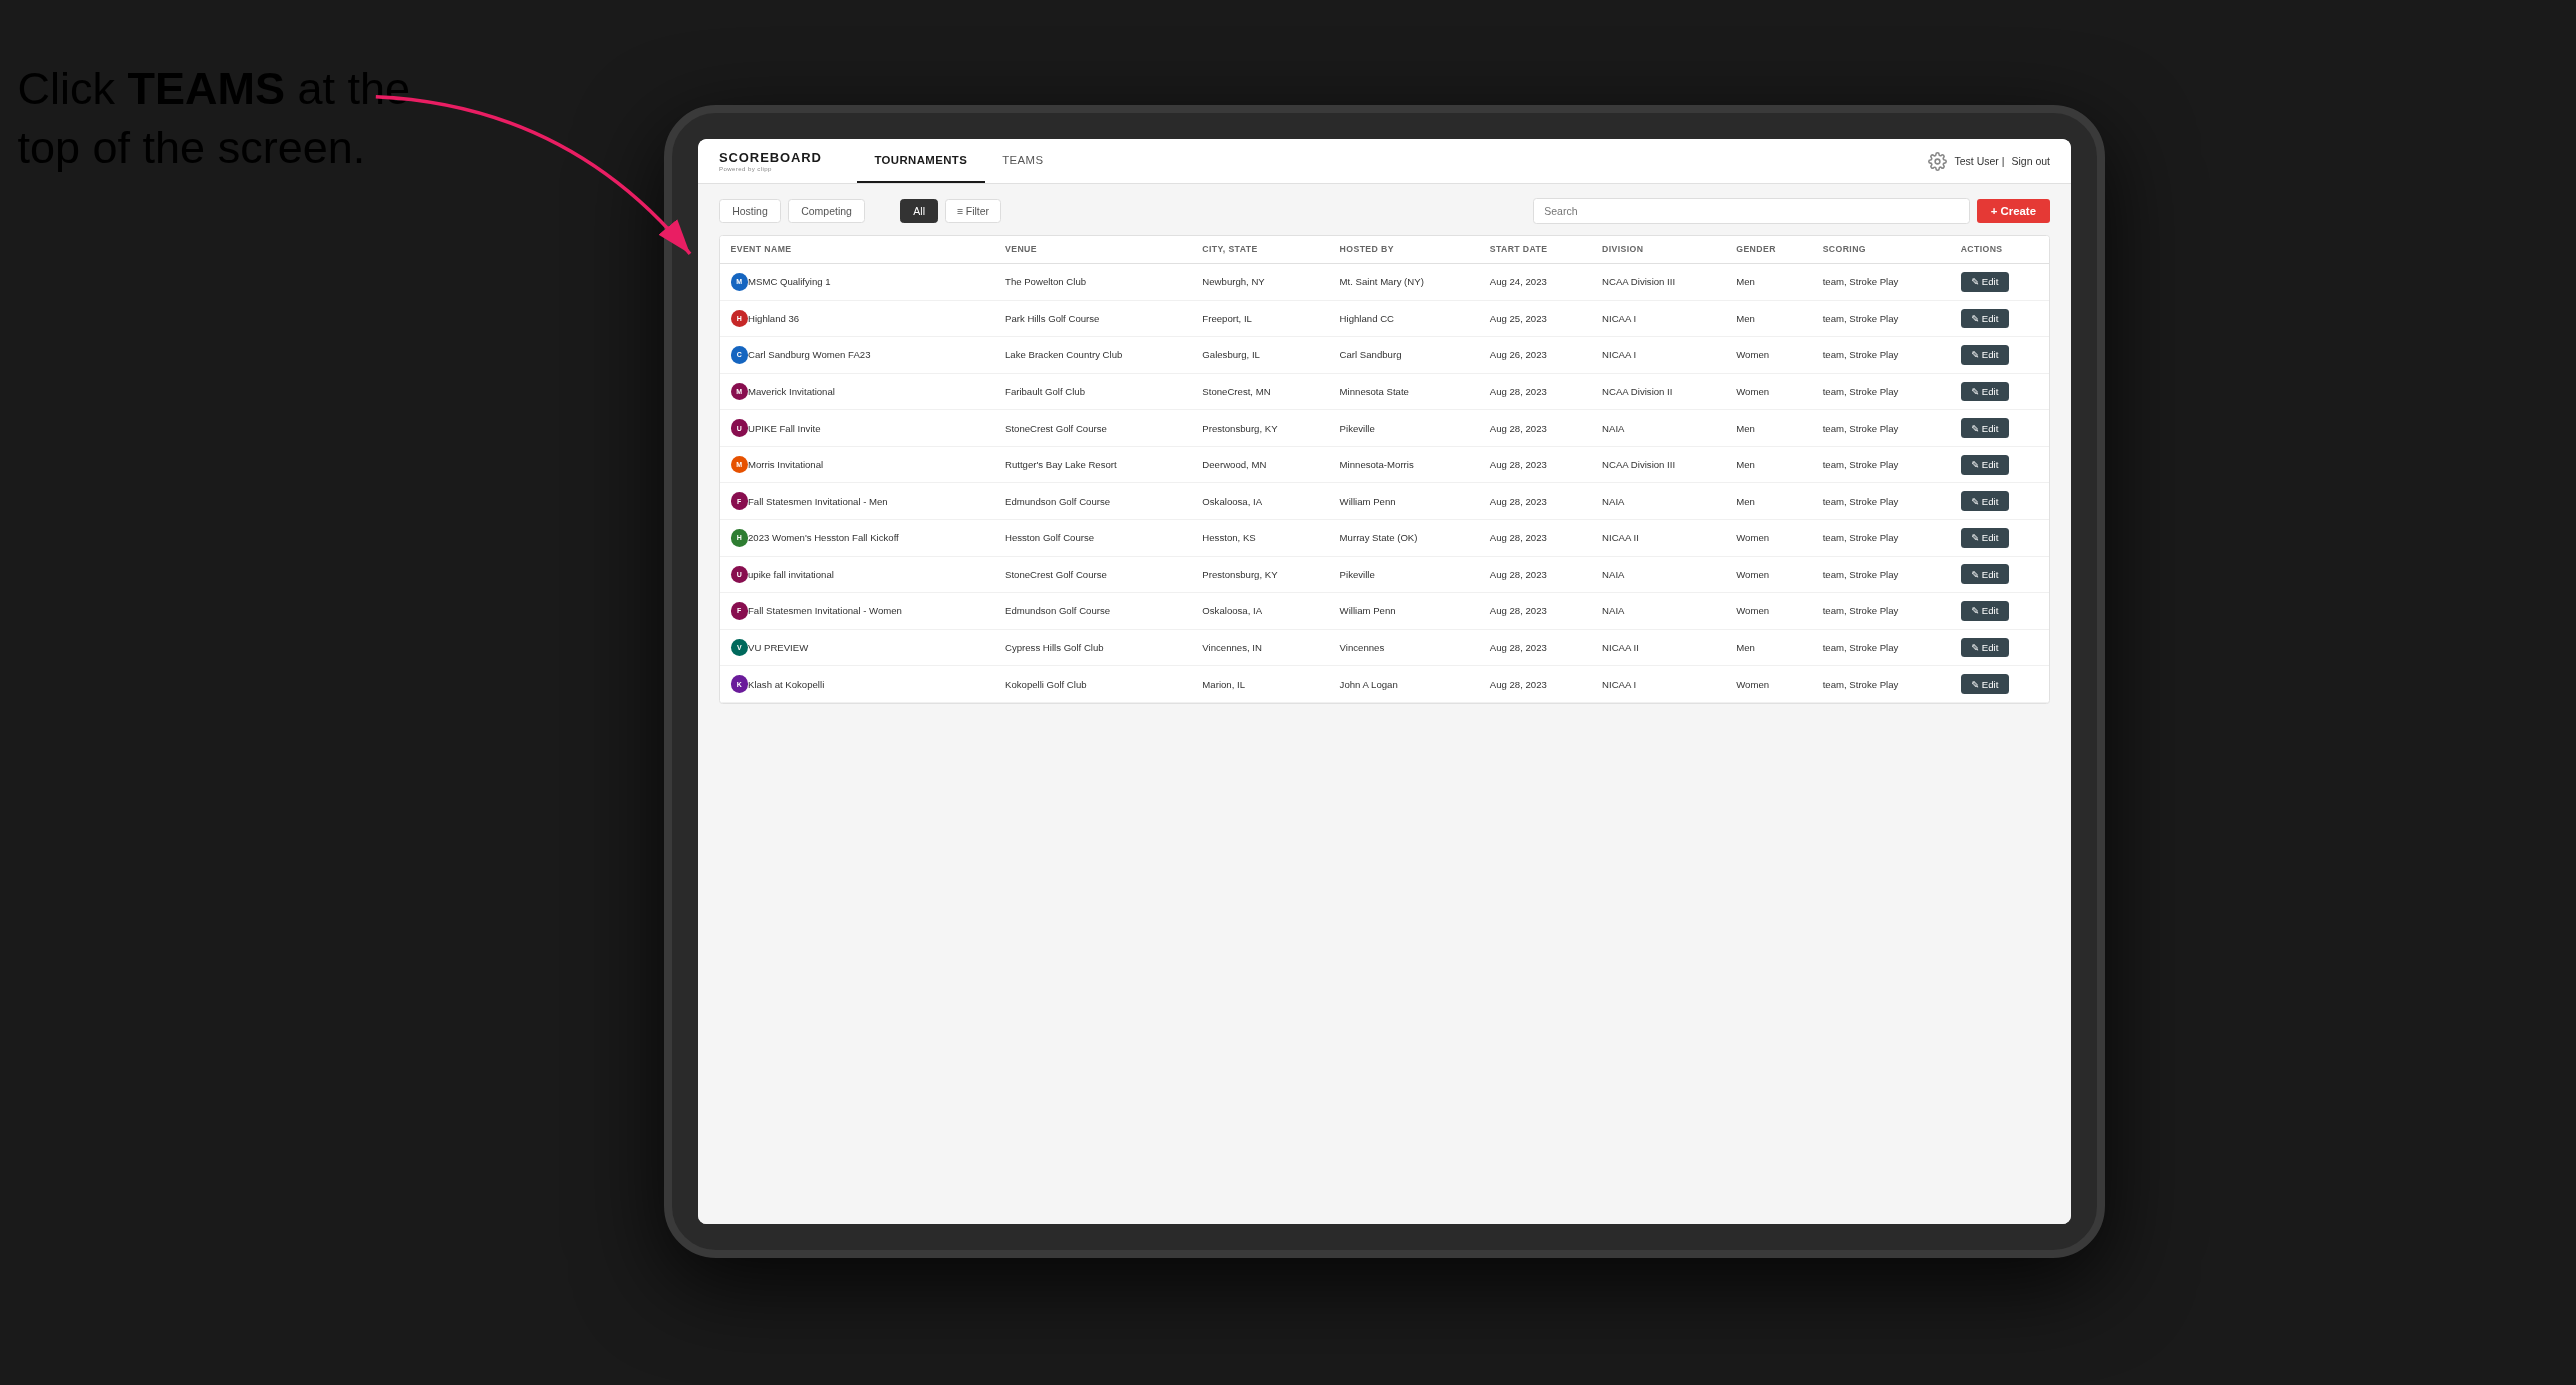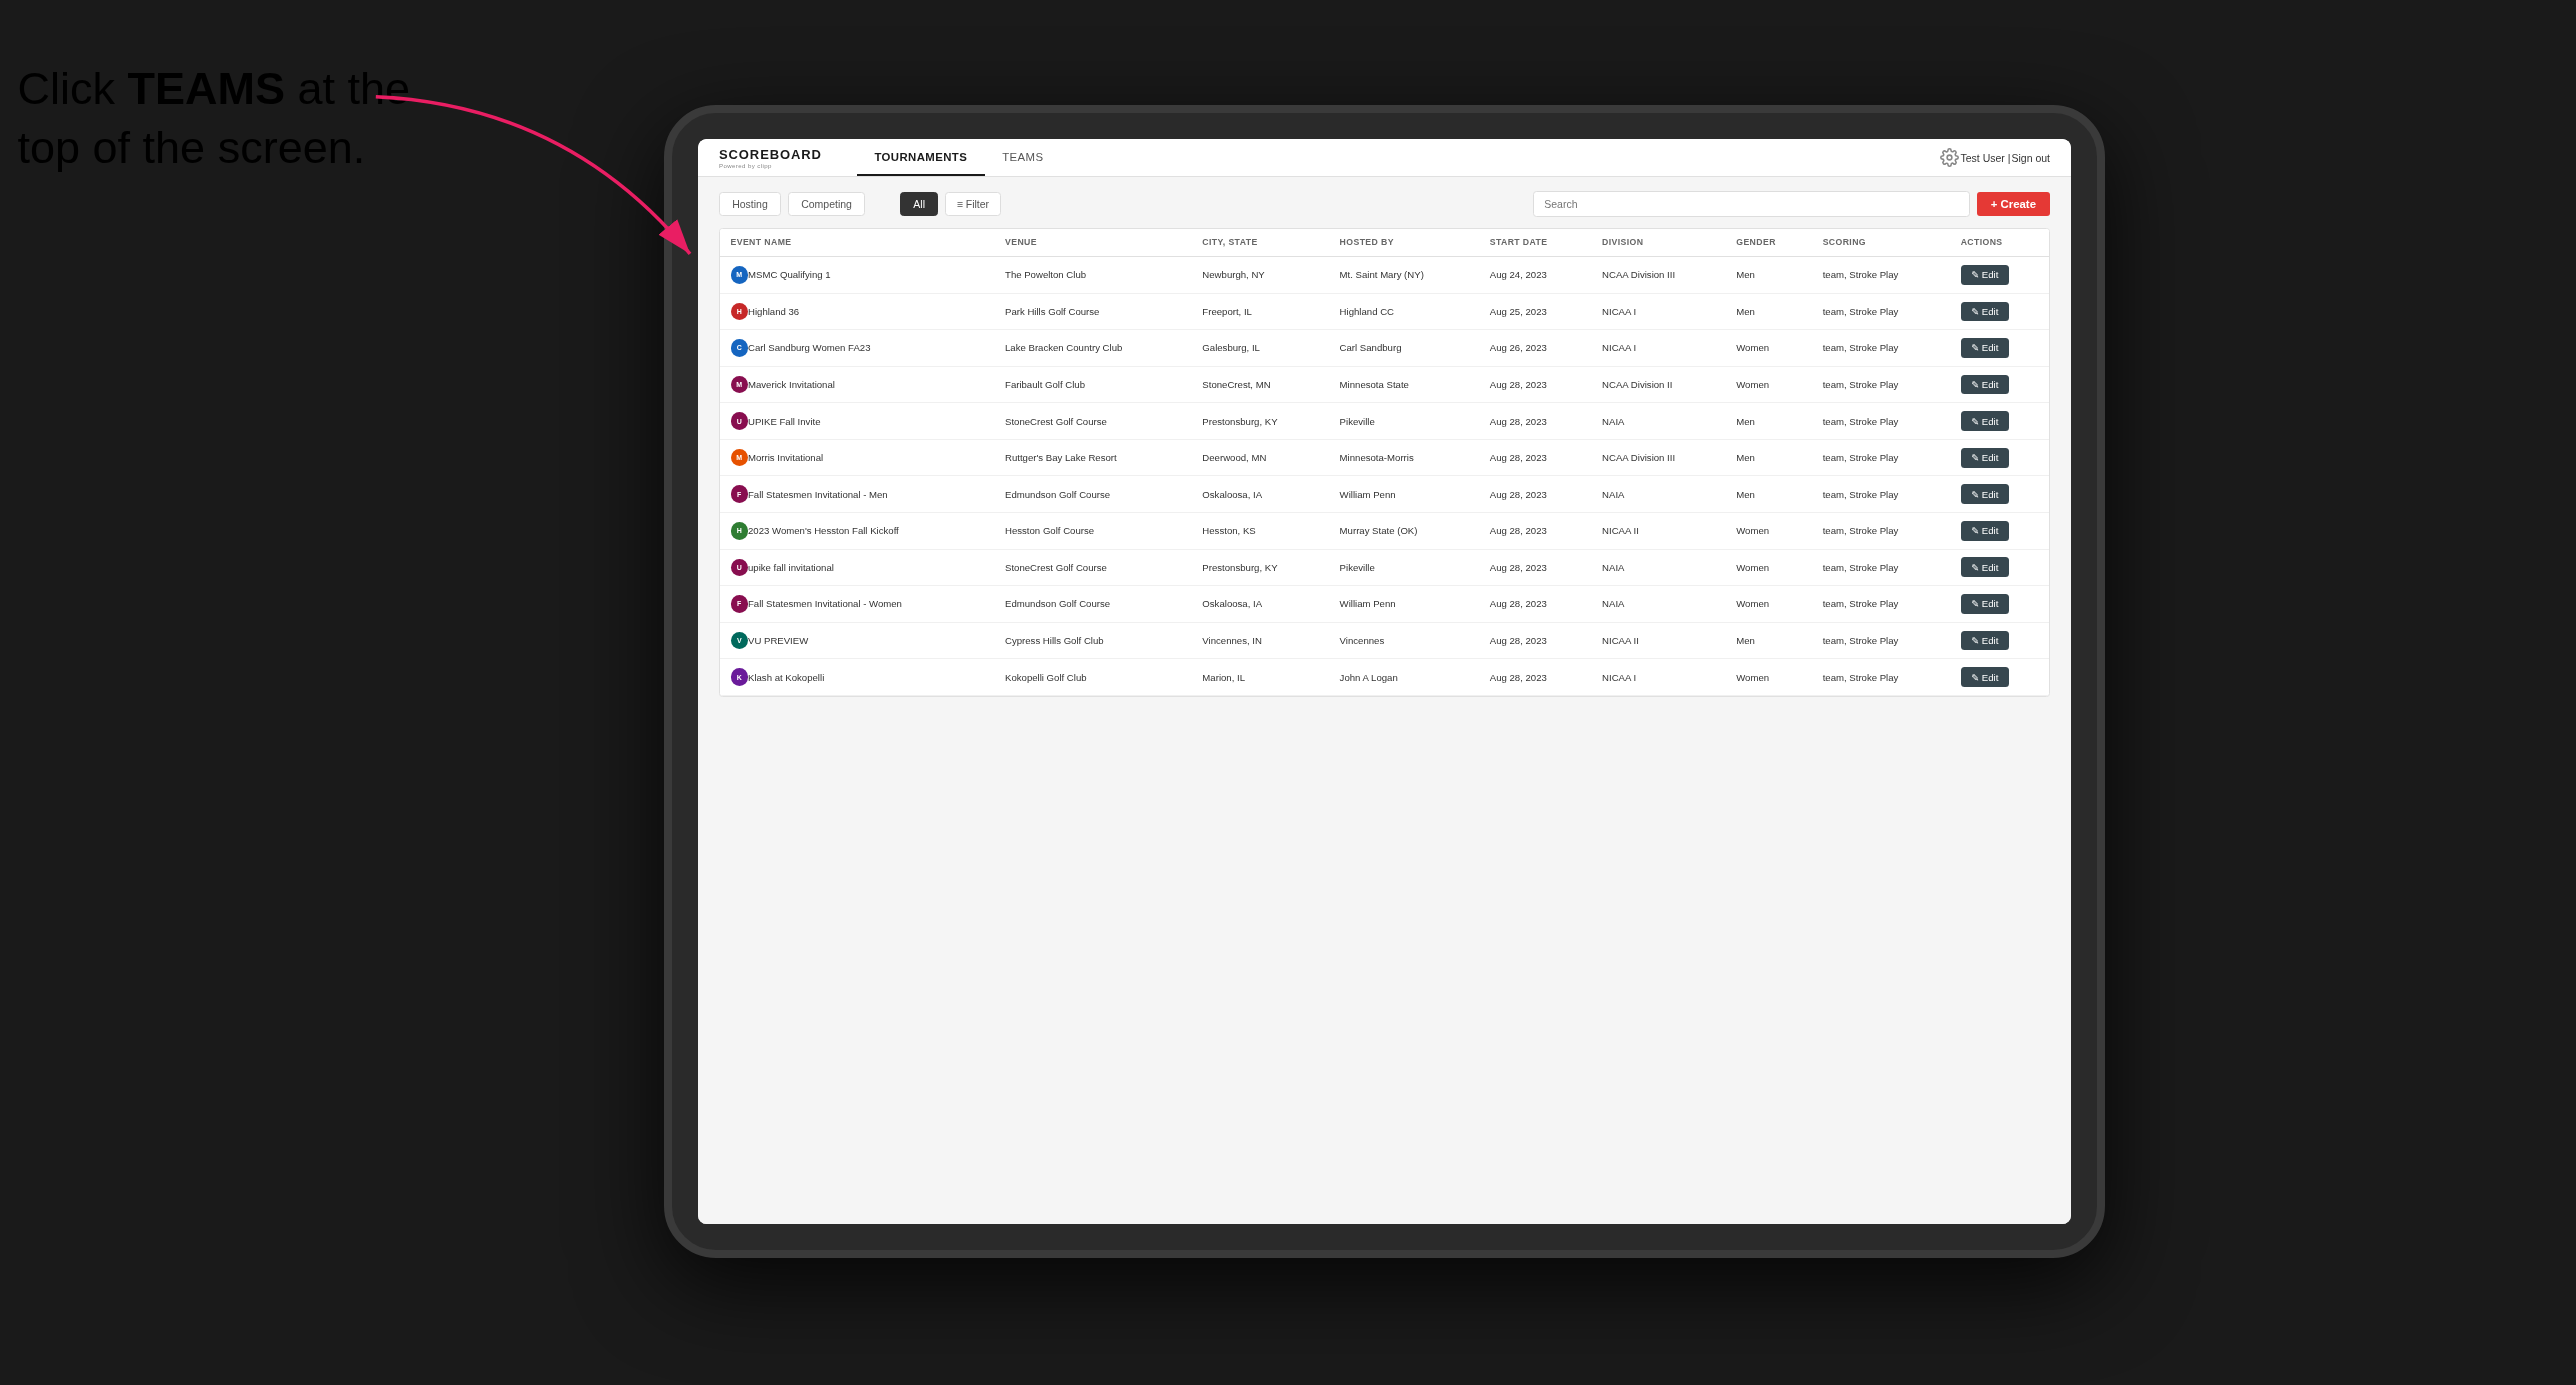--- a/index.html
+++ b/index.html
@@ -51,21 +51,21 @@
       border-radius: 8.7px;
       overflow: hidden;
       display: flex;
       flex-direction: column;
     }
 
     
     .navbar {
       background: #fff;
       border-bottom: 0.9px solid #e0e0e0;
-      height: 38px;
+      height: 45px;
       display: flex;
       align-items: center;
       padding: 0 21px;
       flex-shrink: 0;
     }
 
     .logo {
       display: flex;
       flex-direction: column;
       margin-right: 35px;
@@ -106,21 +106,21 @@
     .nav-tab.active {
       color: #1a1a1a;
       border-bottom: 2.6px solid #1a1a1a;
       font-weight: 700;
     }
 
     .navbar-right {
       margin-left: auto;
       display: flex;
       align-items: center;
-      gap: 1px;
+      gap: 7px;
     }
     .settings-icon {
       width: 19px;
       height: 19px;
       color: #888;
     }
     .user-text {
       font-size: 10.5px;
       color: #333;
     }

